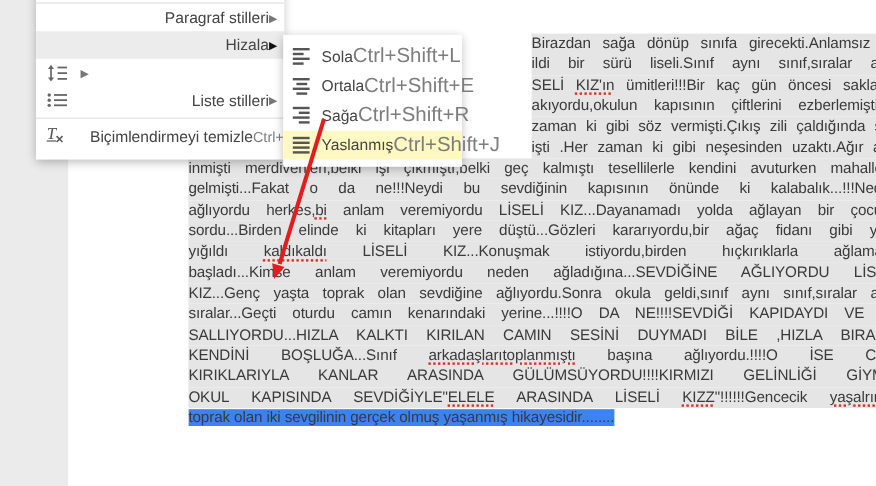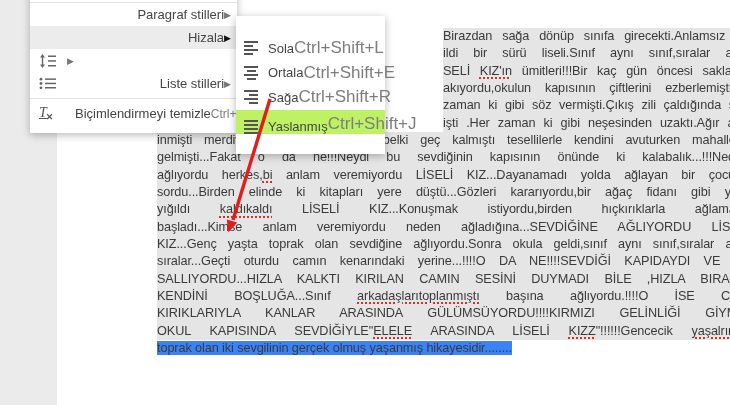--- a/index.html
+++ b/index.html
@@ -30,23 +30,23 @@
   .mrow{height:23px;flex:none;display:flex;align-items:center;padding:0 6px 0 9px;cursor:default;}
   .mrow.hl{background:#ececec;}
   .micon{width:28px;flex:none;display:flex;align-items:center;}
   .mlabel{flex:1;margin-left:8px;white-space:nowrap;}
   .marrow{font-size:9px;color:#777;flex:none;}
   .marrow.dark{color:#111;}
   .mshort{flex:none;color:#7d7d7d;font-size:12px;}
   .main-menu .mlabel{margin-left:8px;text-align:right;}
   .botpad{height:8px;flex:none;}
 
-  .sub-menu{left:236px;top:16px;width:149px;padding:20px 0;z-index:21;}
+  .sub-menu{left:236px;top:29px;width:149px;padding:6px 0;z-index:21;}
   .srow{height:24.5px;display:flex;align-items:center;padding:0 8px;cursor:default;}
-  .srow.hl{background:#bef264;align-items:flex-end;}
+  .srow.hl{background:#fef9c3;}
   .sicon{width:16px;flex:none;}
   .slabel{flex:1;margin-left:8px;white-space:nowrap;}
   .sshort{flex:none;color:#7d7d7d;font-size:17px;}
 
   
   .ai{width:14px;display:flex;flex-direction:column;gap:2px;}
   .ai i{height:2px;background:#555;display:block;width:14px;}
   .ai.l{align-items:flex-start;} .ai.c{align-items:center;} .ai.r{align-items:flex-end;}
   .ai.l i:nth-child(even),.ai.c i:nth-child(even),.ai.r i:nth-child(even){width:9px;}
 

